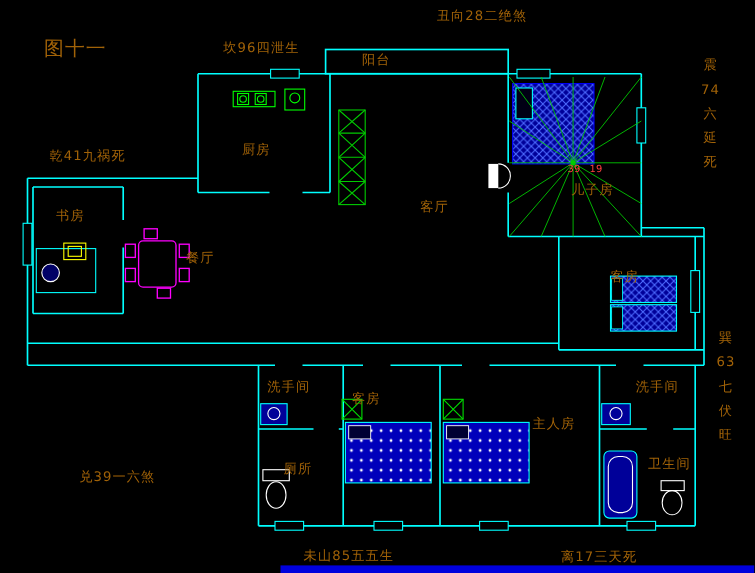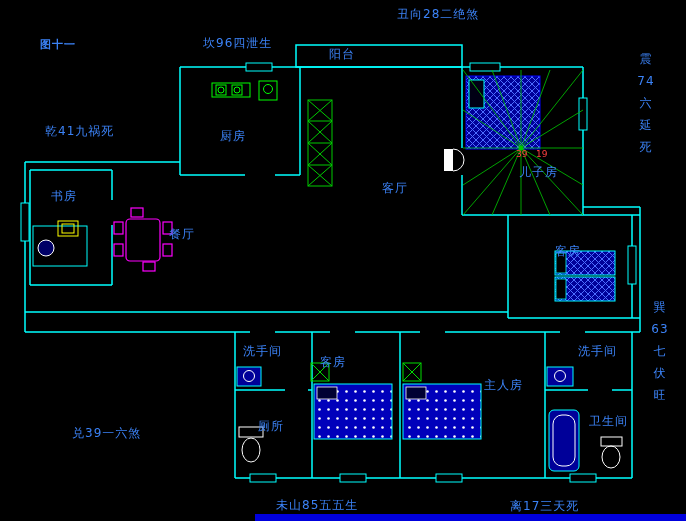--- a/index.html
+++ b/index.html
@@ -1,21 +1,21 @@
 <!DOCTYPE html>
 <html><head>
 <meta charset="utf-8">
 <style>
   html,body{margin:0;padding:0;background:#000;}
   .screen{position:relative;width:686px;height:521px;background:#000;overflow:hidden;
           font-family:"DejaVu Sans",sans-serif;}
   .screen svg{position:absolute;left:0;top:0;}
-  .lbl{position:absolute;color:#3b82f6;font-size:12px;line-height:14px;
+  .lbl{position:absolute;color:#a16207;font-size:12px;line-height:14px;
        letter-spacing:1px;white-space:pre-line;}
-  .title{font-weight:bold;font-size:11px;}
+  .title{font-weight:normal;font-size:18px;}
   .vert{width:24px;text-align:center;line-height:22px;}
   .room{font-size:12px;}
   .num{font-size:9px;letter-spacing:0;color:#ff4040;line-height:9px;margin-left:24px;}
   .taskbar{position:absolute;left:255px;top:514px;width:431px;height:7px;background:#0000dd;}
 </style>
 </head>
 <body>
 
 <div class="screen">
 
@@ -159,21 +159,21 @@
   </svg>
 
   <div class="lbl title" style="left:40px;top:38px">图十一</div>
   <div class="lbl" style="left:203px;top:36px">坎96四泄生</div>
   <div class="lbl" style="left:397px;top:7px">丑向28二绝煞</div>
   <div class="lbl vert" style="left:634px;top:48px">震
 74
 六
 延
 死</div>
-  <div class="lbl" style="left:45px;top:124px">乾41九祸死</div>
+  <div class="lbl" style="left:45px;top:134px">乾41九祸死</div>
   <div class="lbl vert" style="left:648px;top:296px">巽
 63
 七
 伏
 旺</div>
   <div class="lbl" style="left:72px;top:426px">兑39一六煞</div>
   <div class="lbl" style="left:276px;top:498px">未山85五五生</div>
   <div class="lbl" style="left:510px;top:499px">离17三天死</div>
 
   <div class="lbl room" style="left:329px;top:47px">阳台</div>

